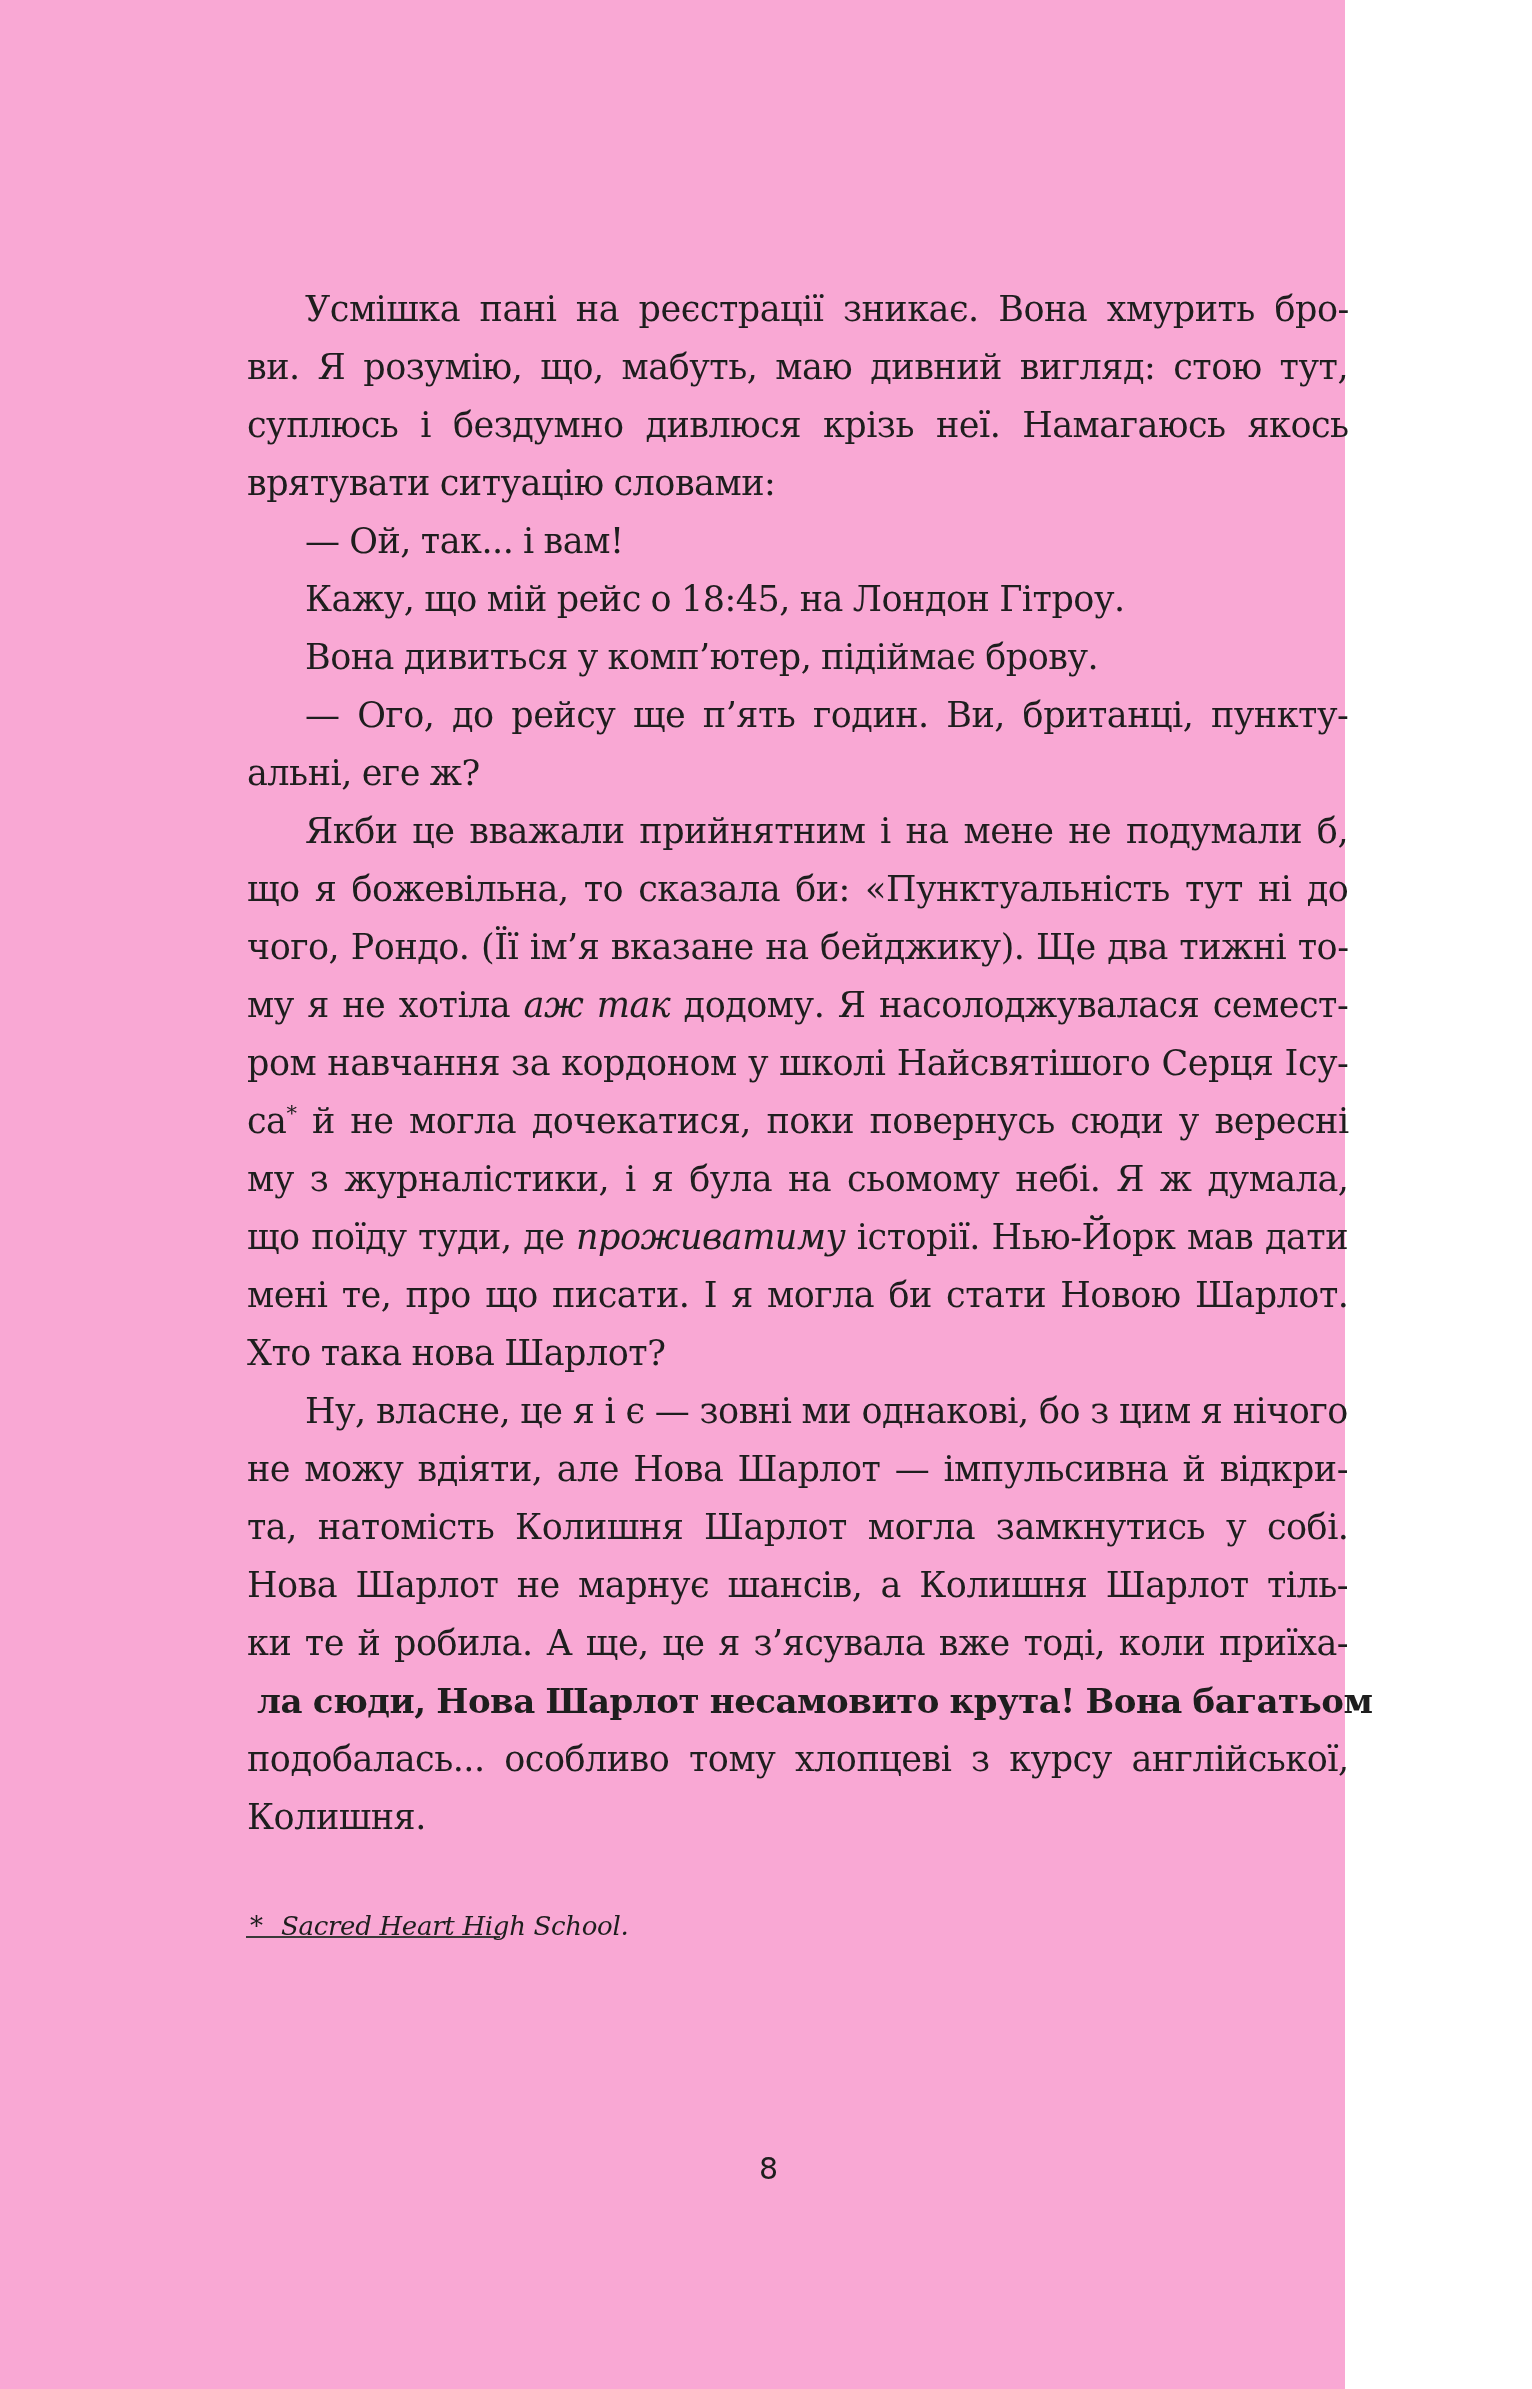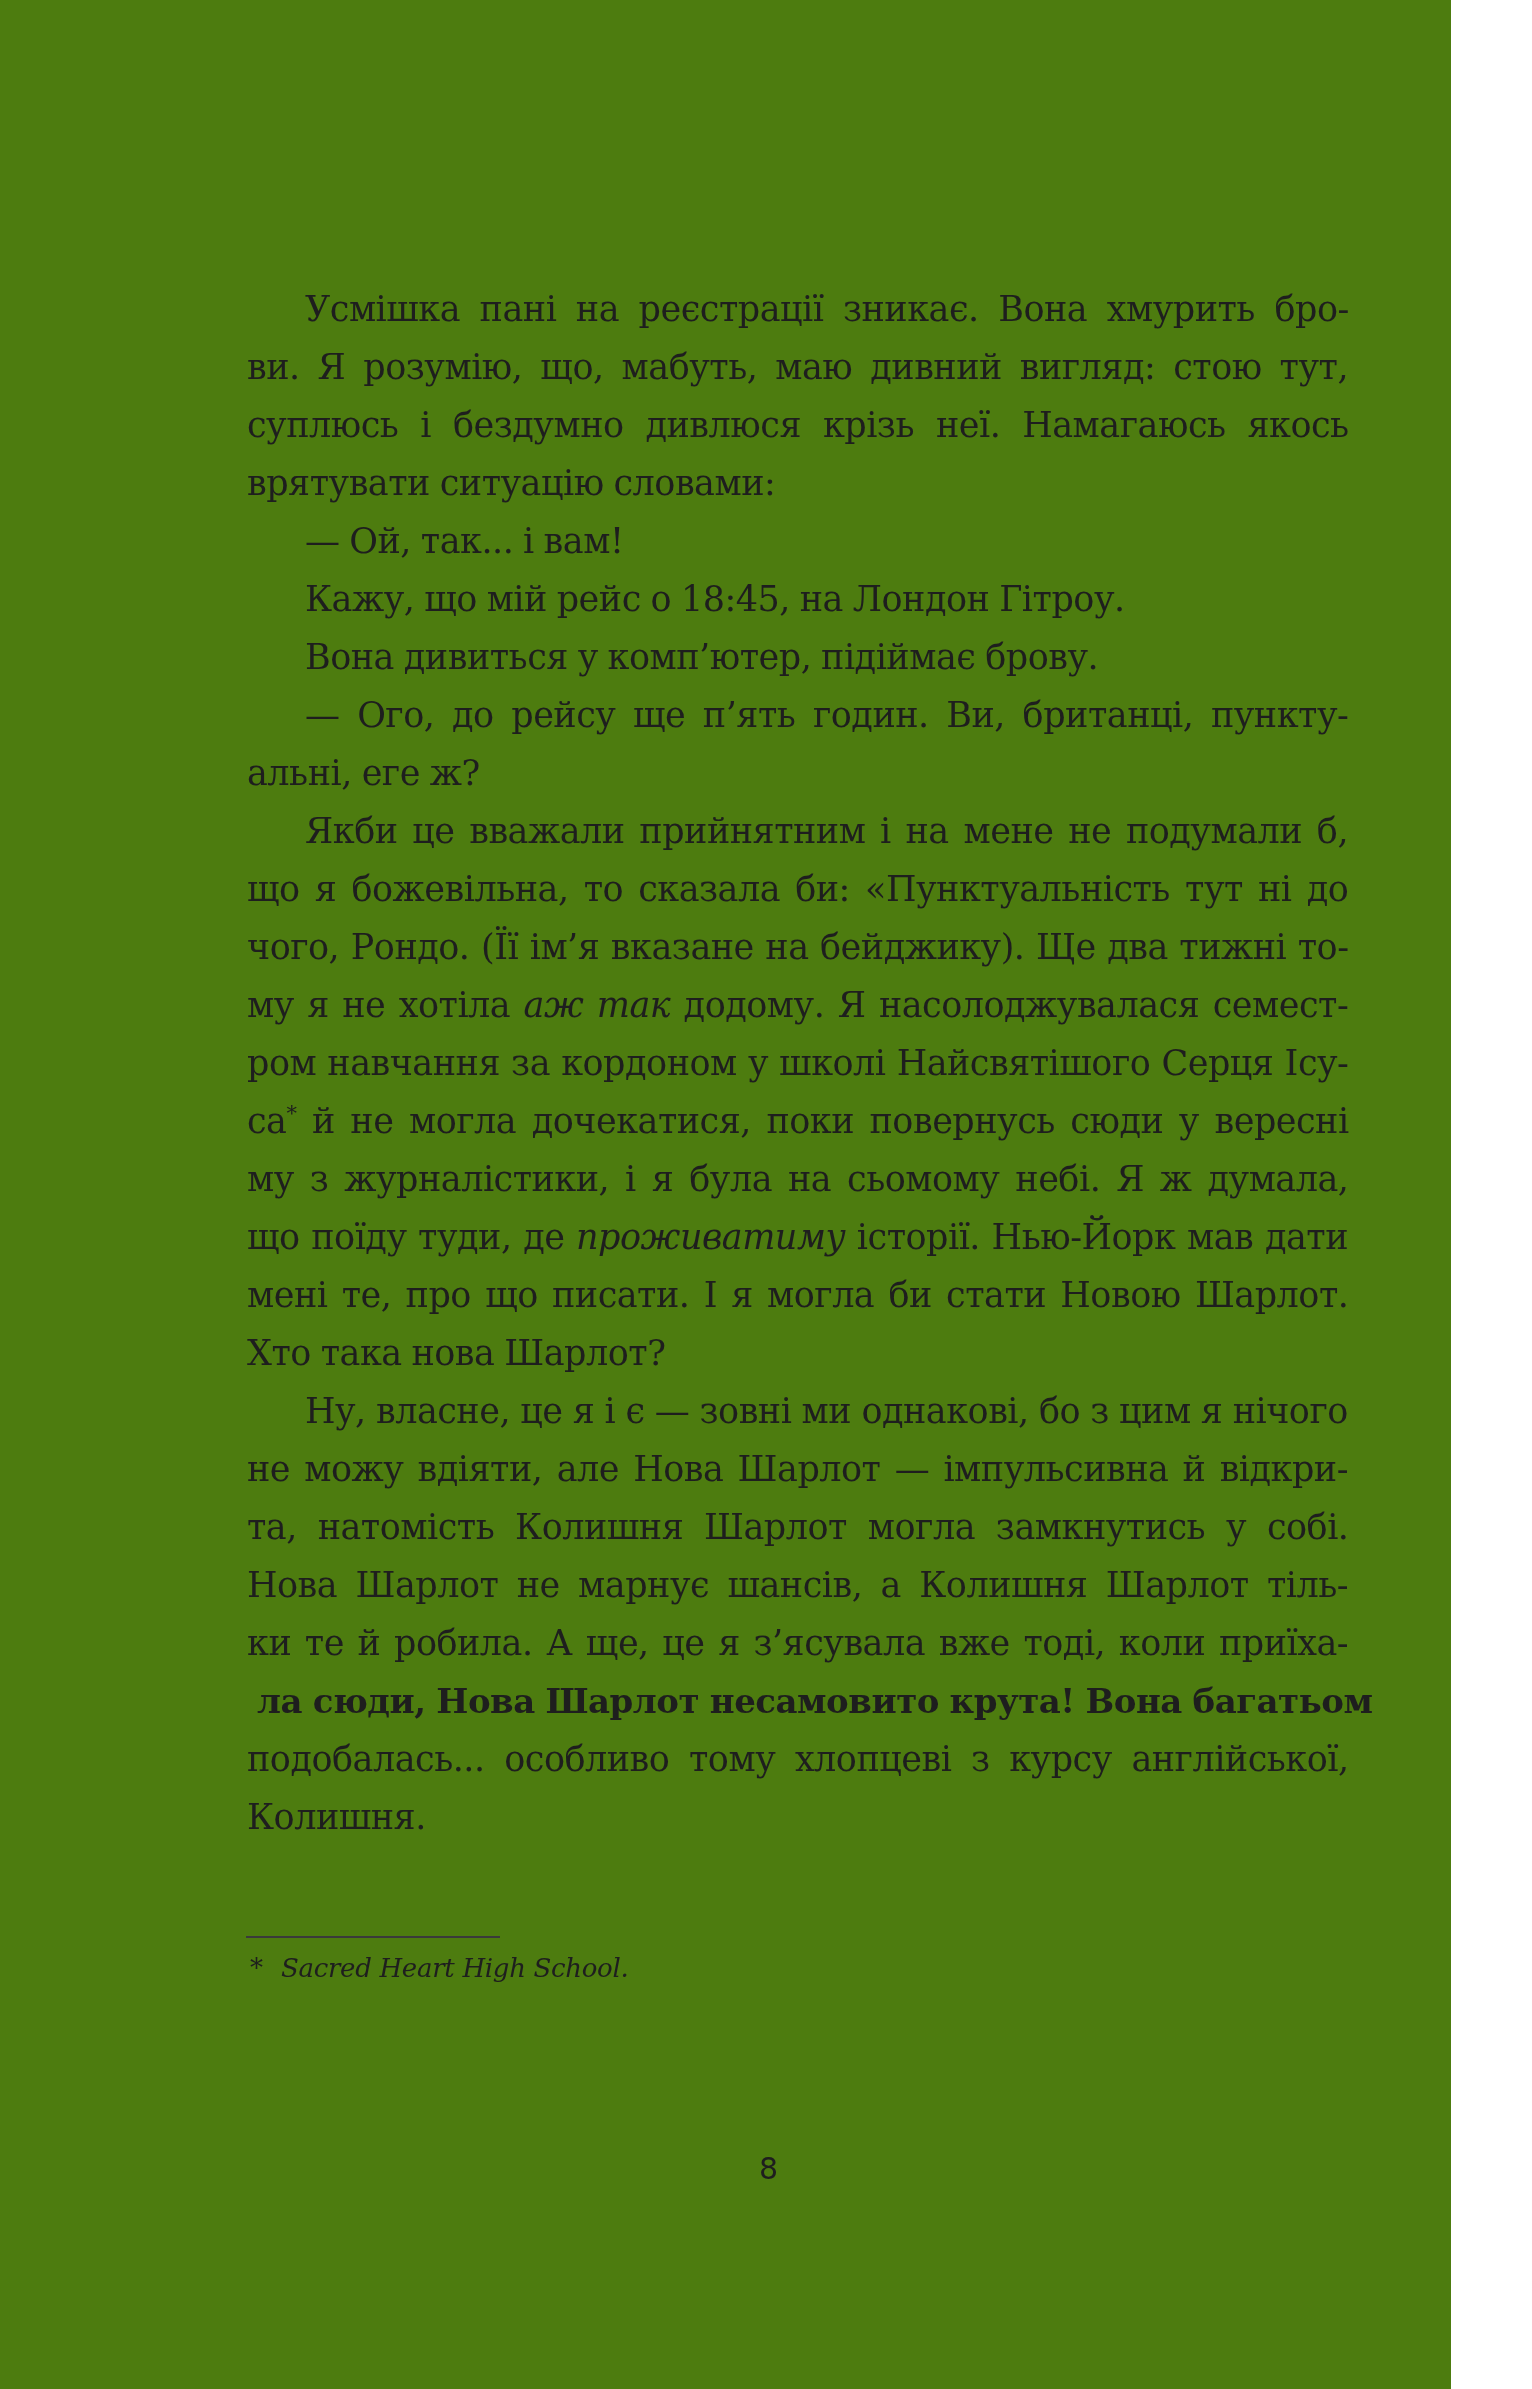--- a/index.html
+++ b/index.html
@@ -10,23 +10,23 @@
   body {
     width: 1533px;
     height: 2389px;
     position: relative;
     overflow: hidden;
     color: #1e1e1e;
   }
   .page {
     position: absolute;
     left: 0; top: 0;
-    width: 1451px;
+    width: 1345px;
     height: 2389px;
-    background: #4d7c0f;
+    background: #f9a8d4;
   }
   .body-text {
     position: absolute;
     left: 247px;
     top: 280px;
     width: 1106px;
     font-family: "DejaVu Serif", "Liberation Serif", serif;
     font-size: 35px;
     line-height: 58px;
     letter-spacing: -0.5px;
@@ -54,21 +54,21 @@
     position: absolute;
     left: 246px;
     top: 1936px;
     width: 254px;
     height: 2.4px;
     background: #3a3a3a;
   }
   .footnote {
     position: absolute;
     left: 250px;
-    top: 1950px;
+    top: 1908px;
     font-family: "DejaVu Serif", "Liberation Serif", serif;
     font-size: 26px;
     line-height: 37px;
     letter-spacing: -0.3px;
     white-space: nowrap;
   }
   .footnote .marker {
     display: inline-block;
     width: 31px;
     font-style: normal;

